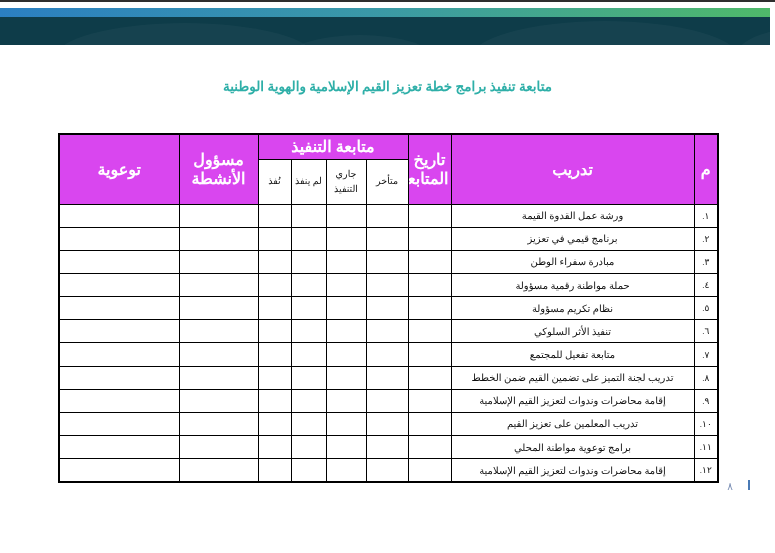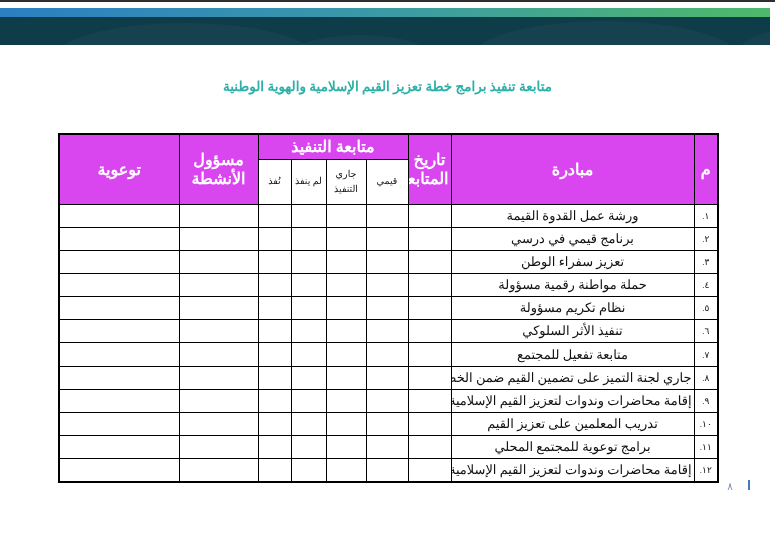--- a/index.html
+++ b/index.html
@@ -39,21 +39,21 @@
   table.sheet th, table.sheet td {
     border:1px solid #000; padding:0 2px; text-align:center; vertical-align:middle;
     overflow:hidden;
   }
   th.teal { background:#d946ef; color:#ffffff; font-size:16px; font-weight:bold; }
   th.sub  { background:#ffffff; color:#111111; font-size:9.5px; font-weight:normal; line-height:1.5; }
   tr.hdr-top { height:25px; }
   tr.hdr-sub { height:45px; }
   tbody tr { height:23px; }
   td.no-cell   { font-size:9px;  color:#111; direction:rtl; }
-  td.task-cell { font-size:13px; color:#111; white-space:nowrap; }
+  td.task-cell { font-size:10px; color:#111; white-space:nowrap; }
   td.empty-cell{ background:#ffffff; }
 
   
   .curve-svg { position:absolute; left:0; top:491px; }
   .bottom-band {
     position:absolute; left:0; top:514px; width:693px; height:32px;
     background:linear-gradient(90deg,#2b80ba 0%,#47b568 100%);
     border-radius:0 30px 14px 0;
   }
   .page-number {
@@ -88,59 +88,59 @@
       <col style="width:42px">
       <col style="width:40px">
       <col style="width:35px">
       <col style="width:33px">
       <col style="width:79px">
       <col style="width:120px">
     </colgroup>
     <thead>
       <tr class="hdr-top">
         <th class="teal" rowspan="2">م</th>
-        <th class="teal" rowspan="2">مبادرة</th>
+        <th class="teal" rowspan="2">تدريب</th>
         <th class="teal" rowspan="2">تاريخ المتابعة</th>
         <th class="teal" colspan="4">متابعة التنفيذ</th>
         <th class="teal" rowspan="2">مسؤول الأنشطة</th>
         <th class="teal" rowspan="2">توعوية</th>
       </tr>
       <tr class="hdr-sub">
-        <th class="sub">قيمي</th>
+        <th class="sub">متأخر</th>
         <th class="sub">جاري التنفيذ</th>
         <th class="sub">لم ينفذ</th>
         <th class="sub">نُفذ</th>
       </tr>
     </thead>
     <tbody>
       <tr>
         <td class="no-cell">١.</td>
         <td class="task-cell">ورشة عمل القدوة القيمة</td>
         <td class="empty-cell"></td>
         <td class="empty-cell"></td>
         <td class="empty-cell"></td>
         <td class="empty-cell"></td>
         <td class="empty-cell"></td>
         <td class="empty-cell"></td>
         <td class="empty-cell"></td>
       </tr>
       <tr>
         <td class="no-cell">٢.</td>
-        <td class="task-cell">برنامج قيمي في درسي</td>
+        <td class="task-cell">برنامج قيمي في تعزيز</td>
         <td class="empty-cell"></td>
         <td class="empty-cell"></td>
         <td class="empty-cell"></td>
         <td class="empty-cell"></td>
         <td class="empty-cell"></td>
         <td class="empty-cell"></td>
         <td class="empty-cell"></td>
       </tr>
       <tr>
         <td class="no-cell">٣.</td>
-        <td class="task-cell">تعزيز سفراء الوطن</td>
+        <td class="task-cell">مبادرة سفراء الوطن</td>
         <td class="empty-cell"></td>
         <td class="empty-cell"></td>
         <td class="empty-cell"></td>
         <td class="empty-cell"></td>
         <td class="empty-cell"></td>
         <td class="empty-cell"></td>
         <td class="empty-cell"></td>
       </tr>
       <tr>
         <td class="no-cell">٤.</td>
@@ -181,21 +181,21 @@
         <td class="empty-cell"></td>
         <td class="empty-cell"></td>
         <td class="empty-cell"></td>
         <td class="empty-cell"></td>
         <td class="empty-cell"></td>
         <td class="empty-cell"></td>
         <td class="empty-cell"></td>
       </tr>
       <tr>
         <td class="no-cell">٨.</td>
-        <td class="task-cell">جاري لجنة التميز على تضمين القيم ضمن الخطط</td>
+        <td class="task-cell">تدريب لجنة التميز على تضمين القيم ضمن الخطط</td>
         <td class="empty-cell"></td>
         <td class="empty-cell"></td>
         <td class="empty-cell"></td>
         <td class="empty-cell"></td>
         <td class="empty-cell"></td>
         <td class="empty-cell"></td>
         <td class="empty-cell"></td>
       </tr>
       <tr>
         <td class="no-cell">٩.</td>
@@ -214,21 +214,21 @@
         <td class="empty-cell"></td>
         <td class="empty-cell"></td>
         <td class="empty-cell"></td>
         <td class="empty-cell"></td>
         <td class="empty-cell"></td>
         <td class="empty-cell"></td>
         <td class="empty-cell"></td>
       </tr>
       <tr>
         <td class="no-cell">١١.</td>
-        <td class="task-cell">برامج توعوية للمجتمع المحلي</td>
+        <td class="task-cell">برامج توعوية مواطنة المحلي</td>
         <td class="empty-cell"></td>
         <td class="empty-cell"></td>
         <td class="empty-cell"></td>
         <td class="empty-cell"></td>
         <td class="empty-cell"></td>
         <td class="empty-cell"></td>
         <td class="empty-cell"></td>
       </tr>
       <tr>
         <td class="no-cell">١٢.</td>

